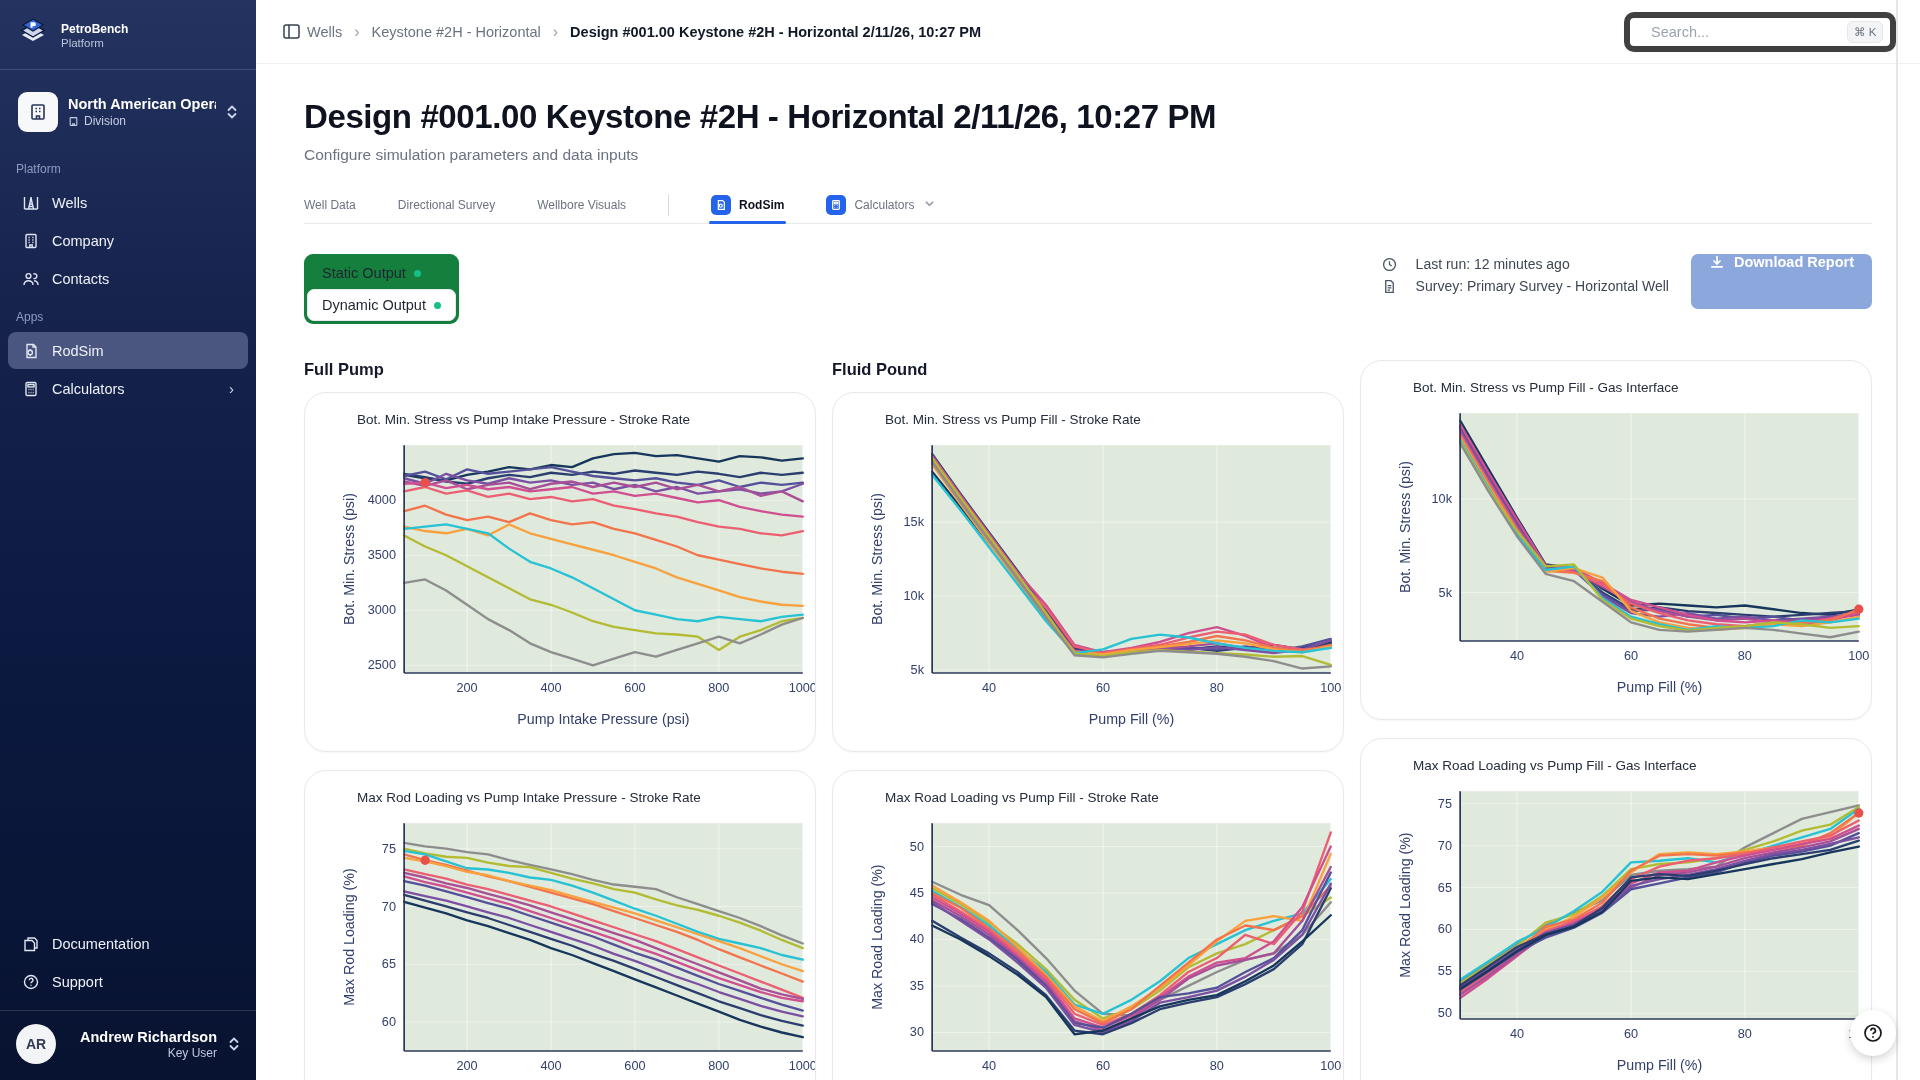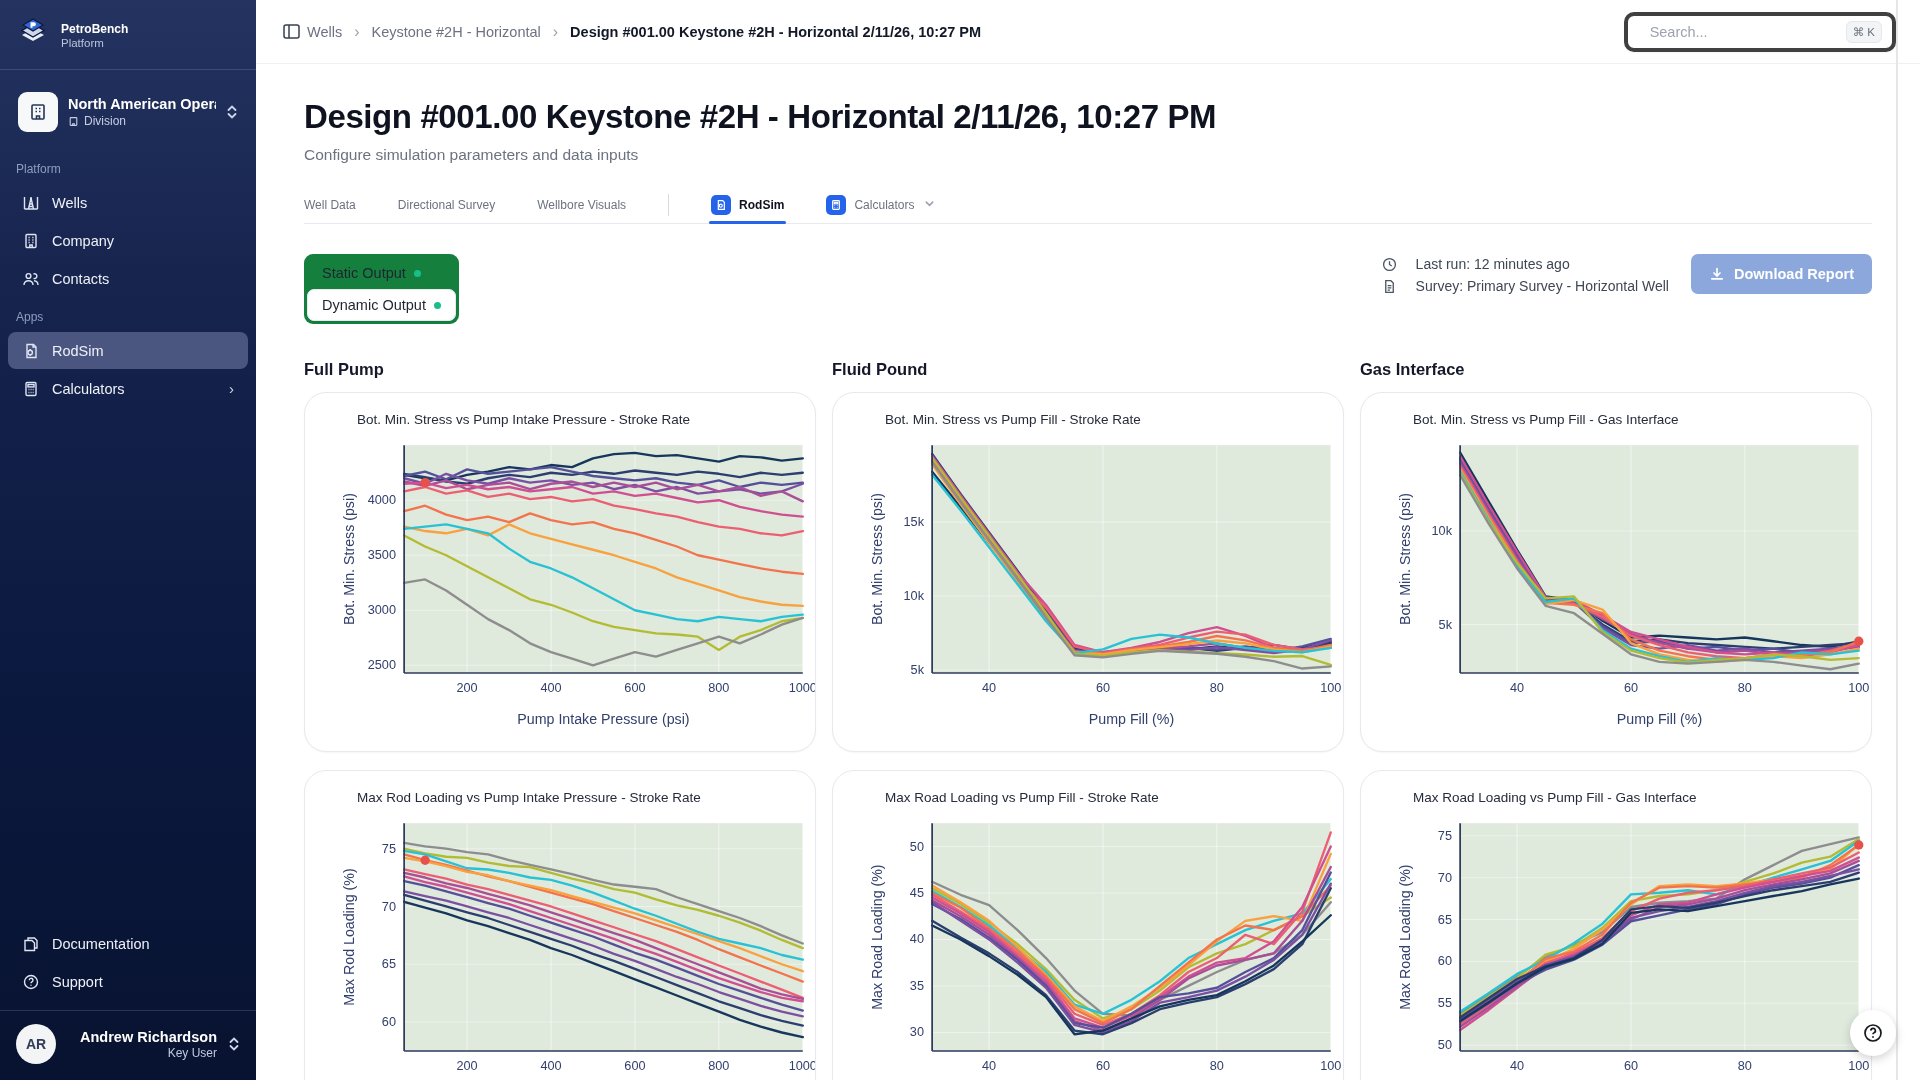--- a/index.html
+++ b/index.html
@@ -41,21 +41,21 @@
 
   
   .main { margin-left:256px; }
   .topbar { height:64px; display:flex; align-items:center; padding:0 24px 0 26px;
     border-bottom:1px solid #eef0f3; background:#fff; }
   .crumbs { display:flex; align-items:center; gap:12px; font-size:14.5px; color:#6b7280; }
   .crumb-sep { color:#9ca3af; font-size:16px; }
   .crumb-last { color:#111827; font-weight:600; }
   .panel-toggle { display:flex; color:#374151; cursor:pointer; margin-right:6px; }
   .search-wrap { margin-left:auto; position:relative; }
-  .search-box { width:272px; height:40px; border:4px solid #404040; border-radius:10px; background:#fff;
+  .search-box { width:272px; height:40px; border:6px solid #404040; border-radius:10px; background:#fff;
     display:flex; align-items:center; gap:9px; padding:0 10px 0 12px; box-shadow:0 1px 2px rgba(16,24,40,.04); }
   .search-box input { border:none; outline:none; flex:1; font-size:14.5px; color:#374151;
     font-family:"Liberation Sans",sans-serif; background:transparent; }
   .search-box input::placeholder { color:#9ca3af; }
   .kbd { font-size:11.5px; color:#6b7280; background:#f3f4f6; border:1px solid #e5e7eb;
     border-radius:6px; padding:3px 6px; white-space:nowrap; }
 
   
   .content { padding:0 48px; }
   .page-title { font-size:33px; font-weight:700; letter-spacing:-.4px; margin-top:34px; color:#0f1320; }
@@ -78,22 +78,22 @@
   .seg-btn { display:flex; align-items:center; gap:8px; font-size:14.5px; color:#1f2430;
     padding:8px 15px; border-radius:7px; cursor:pointer; white-space:nowrap; }
   .seg-btn.active { background:#fff; border:1px solid #e8eaee; box-shadow:0 1px 2px rgba(16,24,40,.07);
     padding:7px 14px; }
   .dot { width:7px; height:7px; border-radius:50%; background:#17bf8b; }
   .run-info { margin-left:auto; font-size:14px; color:#3f4754; display:flex; flex-direction:column;
     gap:6px; padding-top:2px; }
   .run-line { display:flex; align-items:center; gap:19px; justify-content:flex-start; }
   .run-line .ri { color:#4b5563; display:flex; }
   .dl-btn { margin-left:22px; background:#8ca7dc; color:#fff; border:none; border-radius:7px;
-    font-size:14.5px; font-weight:600; display:flex; align-items:center; gap:9px; padding:0 18px;
-    height:40px; cursor:pointer; font-family:"Liberation Sans",sans-serif; }
+    font-size:14.5px; font-weight:600; display:flex; align-items:flex-start; gap:9px; padding:0 18px;
+    height:55px; cursor:pointer; font-family:"Liberation Sans",sans-serif; }
 
   
   .grid { display:grid; grid-template-columns:repeat(3,1fr); gap:0 16px; margin-top:36px; }
   .col-head { font-size:16.5px; font-weight:700; color:#14182a; margin-bottom:13px; }
   .card { background:#fff; border:1px solid #e7e9ee; border-radius:22px; height:360px;
     box-shadow:0 1px 2px rgba(16,24,40,.04); margin-bottom:18px; overflow:hidden;padding-left:32px; }
   .card-title { font-size:13.5px; color:#242b3a; padding:19px 20px 0 20px; }
   .chart { display:block; width:100%; margin-top:6px; }
   svg text { font-family:"Liberation Sans", sans-serif; }
 
@@ -506,21 +506,20 @@
               <text x="58" y="176" text-anchor="end" font-size="12.5" fill="#33406d">35</text>
               <text x="58" y="130.28571428571428" text-anchor="end" font-size="12.5" fill="#33406d">40</text>
               <text x="58" y="84.57142857142857" text-anchor="end" font-size="12.5" fill="#33406d">45</text>
               <text x="58" y="38.85714285714286" text-anchor="end" font-size="12.5" fill="#33406d">50</text>
               <text x="262" y="286" text-anchor="middle" font-size="14" fill="#33406d">Pump Fill (%)</text>
               <text x="17" y="124" text-anchor="middle" font-size="14" fill="#33406d" transform="rotate(-90 17 124)">Max Road Loading (%)</text>
             </svg>
         </div>
       </div>
       <div>
-        <div class="col-head">Gas Interface</div>
         <div class="card">
           <div class="card-title">Bot. Min. Stress vs Pump Fill - Gas Interface</div>
           <svg class="chart" viewBox="0 0 470 300">
               <rect x="66" y="12" width="392" height="224" fill="#dfe9dc"></rect>
               <line x1="122" y1="12" x2="122" y2="236" stroke="#ffffff" stroke-opacity="0.6" stroke-width="1"></line>
               <line x1="234" y1="12" x2="234" y2="236" stroke="#ffffff" stroke-opacity="0.6" stroke-width="1"></line>
               <line x1="346" y1="12" x2="346" y2="236" stroke="#ffffff" stroke-opacity="0.6" stroke-width="1"></line>
               <line x1="458" y1="12" x2="458" y2="236" stroke="#ffffff" stroke-opacity="0.6" stroke-width="1"></line>
               <line x1="66" y1="188.2622950819672" x2="458" y2="188.2622950819672" stroke="#ffffff" stroke-opacity="0.45" stroke-width="1"></line>
               <line x1="66" y1="96.45901639344262" x2="458" y2="96.45901639344262" stroke="#ffffff" stroke-opacity="0.45" stroke-width="1"></line>

